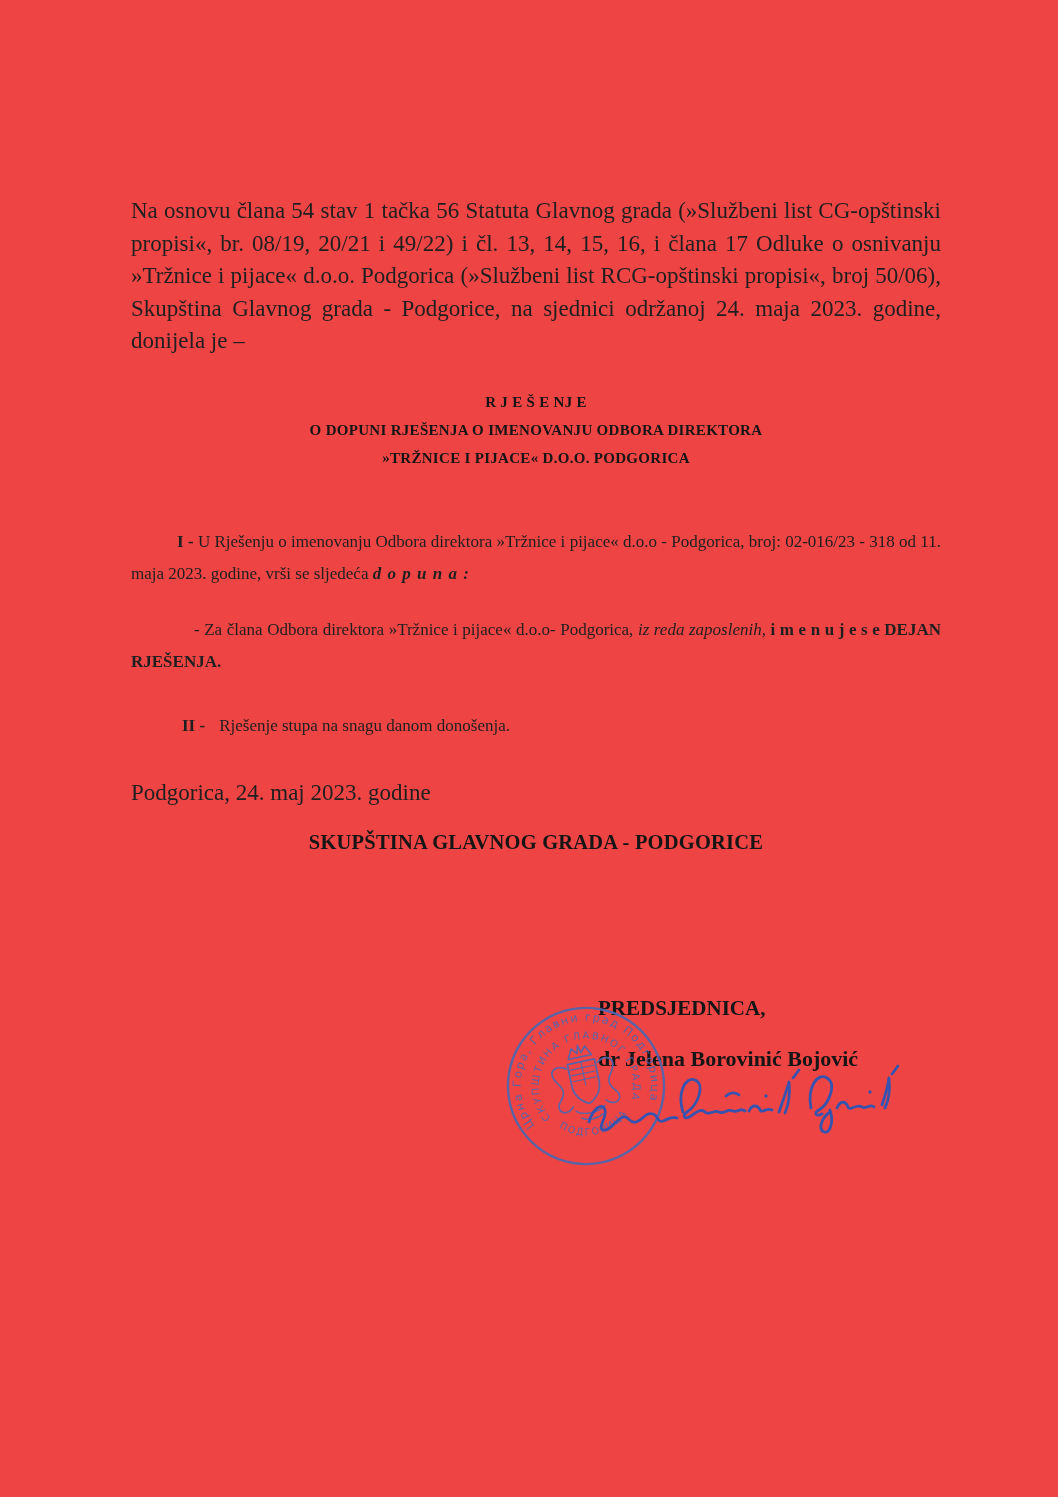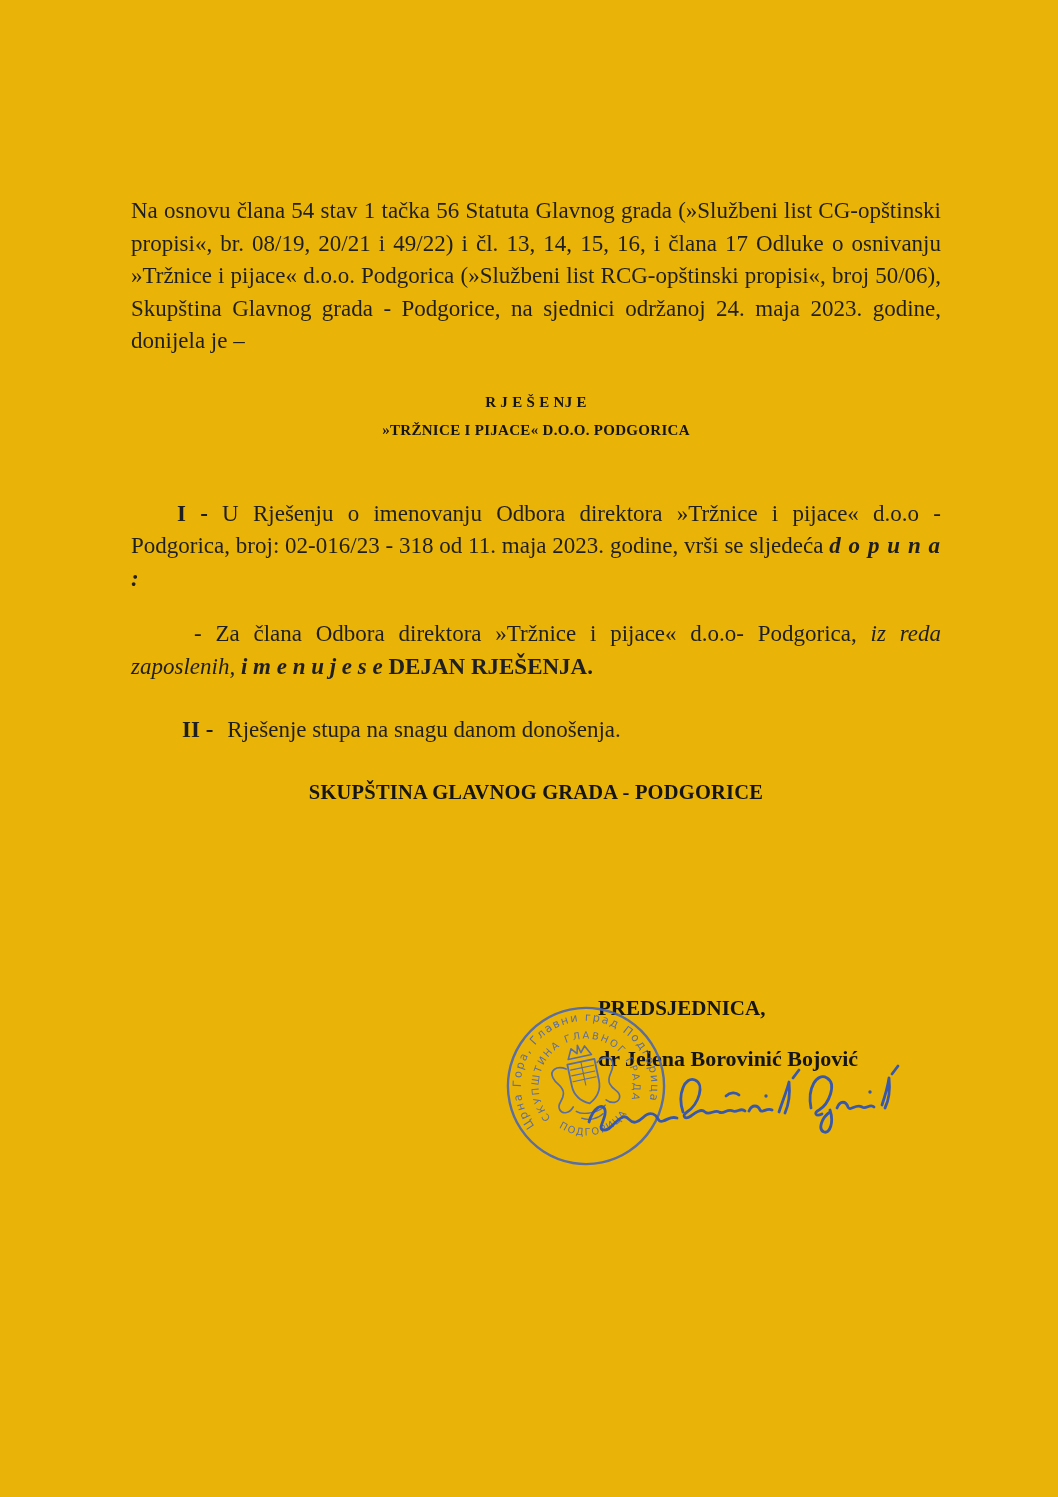--- a/index.html
+++ b/index.html
@@ -1,44 +1,44 @@
 <!DOCTYPE html>
 <html><head>
 <meta charset="utf-8">
 <style>
   html,body{margin:0;padding:0;background:#e8e8e8;}
   .page{
     position:relative;
     width:1058px;height:1497px;
     margin:0 auto;
-    background:#eab308;
+    background:#ef4444;
     font-family:"Liberation Serif","DejaVu Serif",serif;
     color:#1f1f1f;
     overflow:hidden;
   }
   .content{
     position:absolute;left:131px;top:195px;width:810px;
   }
   .intro{
     margin:0;font-size:23px;line-height:32.5px;text-align:justify;
   }
   .title-block{
     margin-top:30px;text-align:center;font-weight:bold;
     font-size:15px;line-height:28px;color:#151515;letter-spacing:.3px;
   }
   .para{
-    font-size:23px;line-height:32.5px;text-align:justify;margin:0;
+    font-size:17px;line-height:32.5px;text-align:justify;margin:0;
   }
   .sec1{margin-top:54px;text-indent:46px;}
   .sec2{margin-top:23px;text-indent:63px;}
   .sec3{margin-top:31px;text-indent:51px;text-align:left;}
   .sec3 .label{margin-right:14px;margin-top:19px;}
   .emph{font-weight:bold;font-style:italic;letter-spacing:1px;}
   .it{font-style:italic;}
-  .bold-it{font-weight:bold;font-style:italic;}
+  .bold-it{font-weight:bold;}
   .bold{font-weight:bold;}
   .meta{margin-top:34px;font-size:23px;line-height:34px;}
   .assembly{
     margin-top:21px;text-align:center;font-weight:bold;
     font-size:20.5px;letter-spacing:.2px;color:#151515;
   }
   .sig-block{
     position:absolute;left:598px;top:995px;width:345px;
     text-align:left;font-weight:bold;color:#151515;
     font-size:21px;line-height:27px;
@@ -58,30 +58,32 @@
 <body>
 
 <div class="page">
 
   <div class="content">
 
     <p class="intro">Na osnovu člana 54 stav 1 tačka 56 Statuta Glavnog grada (»Službeni list CG-opštinski propisi«, br. 08/19, 20/21 i 49/22) i čl. 13, 14, 15, 16, i člana 17 Odluke o osnivanju »Tržnice i pijace« d.o.o. Podgorica (»Službeni list RCG-opštinski propisi«, broj 50/06), Skupština Glavnog grada - Podgorice, na sjednici održanoj 24. maja 2023. godine, donijela je –</p>
 
     <div class="title-block">
       <div>R J E Š E NJ E</div>
+      <div>O DOPUNI RJEŠENJA O IMENOVANJU ODBORA DIREKTORA</div>
       <div>»TRŽNICE I PIJACE« D.O.O. PODGORICA</div>
     </div>
 
     <p class="para sec1"><span class="bold">I - </span><span>U Rješenju o imenovanju Odbora direktora »Tržnice i pijace« d.o.o - Podgorica, broj: 02-016/23 - 318 od 11. maja 2023. godine, vrši se sljedeća </span><span class="emph">d o p u n a :</span></p>
 
     <p class="para sec2"><span>- Za člana Odbora direktora »Tržnice i pijace« d.o.o- Podgorica, </span><span class="it">iz reda zaposlenih, </span><span class="bold-it">i m e n u j e  s e </span><span class="bold">DEJAN RJEŠENJA.</span></p>
 
     <p class="para sec3"><span class="bold label">II -</span><span>Rješenje stupa na snagu danom donošenja.</span></p>
 
     <div class="meta">
+      <div>Podgorica, 24. maj 2023. godine</div>
     </div>
 
     <div class="assembly">SKUPŠTINA GLAVNOG GRADA - PODGORICE</div>
 
   </div>
 
   <div class="sig-block">
     <div>PREDSJEDNICA,</div>
     <div class="sig-name">dr Jelena Borovinić Bojović</div>
   </div>

